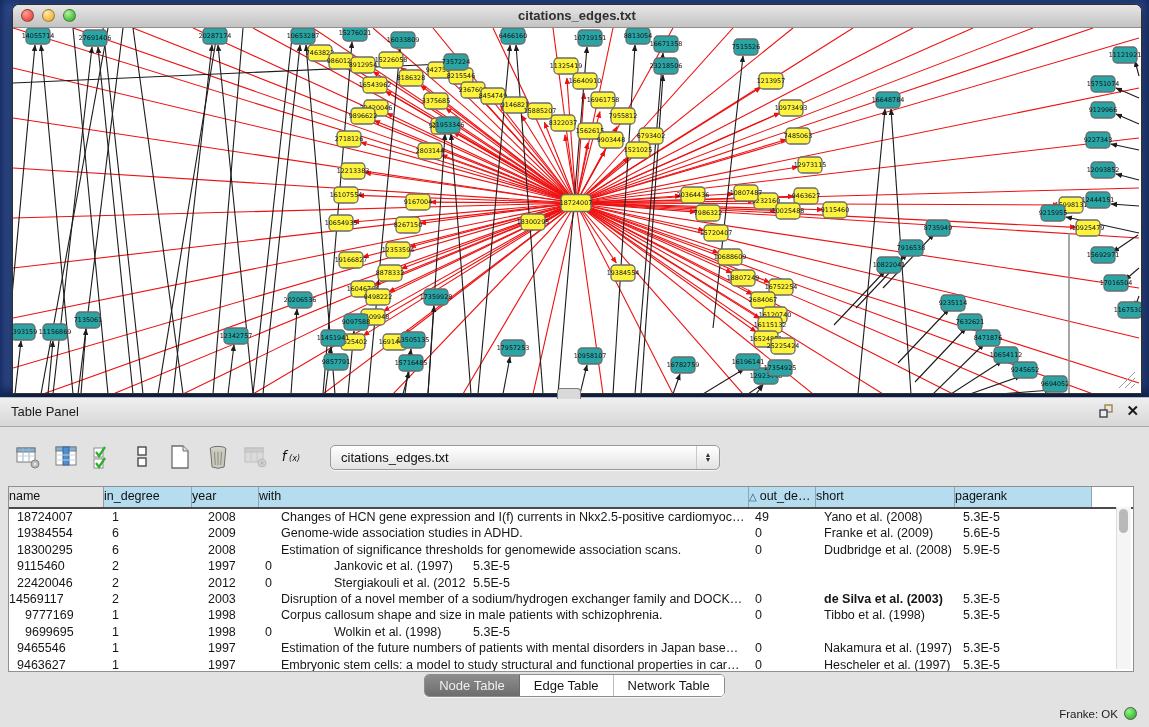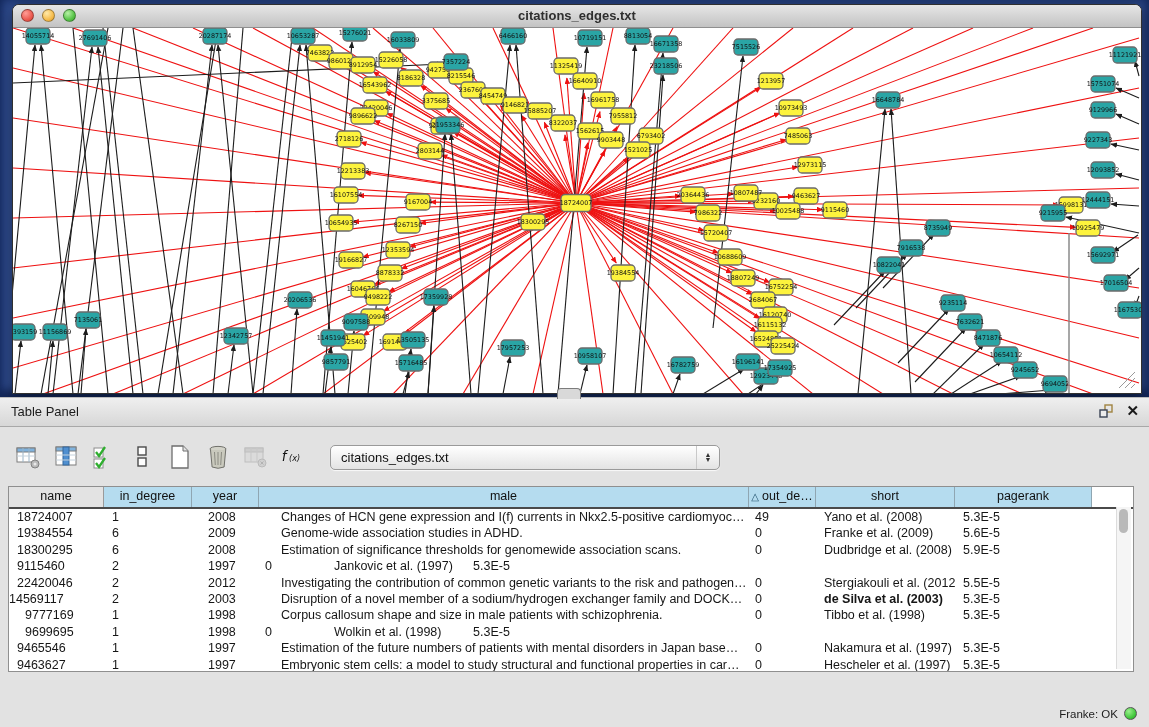--- a/index.html
+++ b/index.html
@@ -34,21 +34,21 @@
   .tbi{width:27px;height:27px;display:flex;align-items:center;justify-content:center;}
   .combo{position:relative;margin-left:12px;width:388px;height:23px;border:1px solid #9a9a9a;
     border-radius:5px;background:linear-gradient(#ffffff,#e3e3e3);box-shadow:0 1px 1px rgba(255,255,255,.8);}
   .combo-val{position:absolute;left:10px;top:4px;font-size:13px;color:#111;}
   .combo-arrows{position:absolute;right:0;top:0;width:22px;height:100%;border-left:1px solid #c9c9c9;
     display:flex;flex-direction:column;align-items:center;justify-content:center;line-height:5px;}
   .combo-arrows span{font-size:7px;color:#333;}
   .tablebox{position:absolute;left:8px;top:89px;width:1126px;height:186px;background:#fff;
     border:1px solid #8f8f8f;box-sizing:border-box;overflow:hidden;}
   .thead{display:flex;height:20px;border-bottom:2px solid #4a4a4a;background:#fff;}
-  .th{box-sizing:border-box;height:20px;font-size:12.5px;color:#111;text-align:center;
+  .th{box-sizing:border-box;height:20px;font-size:12.5px;color:#111;
     line-height:19px;background:#b5dcef;border-right:1px solid #8fa6b2;overflow:hidden;white-space:nowrap;}
   .th.gray{background:#e3e3e3;border-right:1px solid #9a9a9a;}
   .sortg{font-size:10px;color:#23536e;margin-right:3px;}
   .tbody{position:relative;}
   .trow{display:flex;height:16.4px;background:#fff;}
   .td{box-sizing:border-box;font-size:12.5px;color:#161616;line-height:16px;
     white-space:nowrap;overflow:hidden;}
   .vscroll{position:absolute;right:2px;top:20px;bottom:2px;width:14px;background:#f5f5f5;
     border-left:1px solid #dcdcdc;}
   .vthumb{position:absolute;left:2px;top:2px;width:9px;height:24px;background:#b9b9b9;border-radius:5px;}
@@ -598,21 +598,21 @@
           <span>▼</span>
         </span>
     </div>
   </div>
 
   <div class="tablebox">
     <div class="thead" id="thead">
         <div class="th gray" style="width: 95px;">name</div>
         <div class="th" style="width: 88px;">in_degree</div>
         <div class="th" style="width: 67px;">year</div>
-        <div class="th" style="width: 490px;">male</div>
+        <div class="th" style="width: 490px;">with</div>
         <div class="th" style="width: 67px;"><span class="sortg">△</span>out_de…</div>
         <div class="th" style="width: 139px;">short</div>
         <div class="th" style="width: 137px;">pagerank</div>
       </div>
     <div class="tbody" id="tbody">
         <div class="trow">
           <div class="td" style="width: 95px; padding-left: 8px;">18724007</div>
           <div class="td" style="width: 88px; padding-left: 8px;">1</div>
           <div class="td" style="width: 67px; padding-left: 16px;">2008</div>
           <div class="td" style="width: 490px; padding-left: 22px;">Changes of HCN gene expression and I(f) currents in Nkx2.5-positive cardiomyoc…</div>
@@ -643,21 +643,20 @@
           <div class="td" style="width: 88px; padding-left: 8px;">2</div>
           <div class="td" style="width: 67px; padding-left: 16px;">1997</div>
           <div class="td" style="width: 67px; padding-left: 6px;">0</div>
           <div class="td" style="width: 139px; padding-left: 8px;">Jankovic et al. (1997)</div>
           <div class="td" style="width: 137px; padding-left: 8px;">5.3E-5</div>
         </div>
         <div class="trow">
           <div class="td" style="width: 95px; padding-left: 8px;">22420046</div>
           <div class="td" style="width: 88px; padding-left: 8px;">2</div>
           <div class="td" style="width: 67px; padding-left: 16px;">2012</div>
-          <div class="td" style="width: 490px; padding-left: 22px;">Investigating the contribution of common genetic variants to the risk and pathogen…</div>
           <div class="td" style="width: 67px; padding-left: 6px;">0</div>
           <div class="td" style="width: 139px; padding-left: 8px;">Stergiakouli et al. (2012)</div>
           <div class="td" style="width: 137px; padding-left: 8px;">5.5E-5</div>
         </div>
         <div class="trow">
           <div class="td" style="width: 95px; ">14569117</div>
           <div class="td" style="width: 88px; padding-left: 8px;">2</div>
           <div class="td" style="width: 67px; padding-left: 16px;">2003</div>
           <div class="td" style="width: 490px; padding-left: 22px;">Disruption of a novel member of a sodium/hydrogen exchanger family and DOCK…</div>
           <div class="td" style="width: 67px; padding-left: 6px;">0</div>
@@ -698,18 +697,25 @@
           <div class="td" style="width: 67px; padding-left: 6px;">0</div>
           <div class="td" style="width: 139px; padding-left: 8px;">Hescheler et al. (1997)</div>
           <div class="td" style="width: 137px; padding-left: 8px;">5.3E-5</div>
         </div>
       </div>
     <div class="vscroll">
       <div class="vthumb"></div>
     </div>
   </div>
 
+  <div class="tabsrow">
+    <div class="seg" id="tabs">
+        <div class="tab active">Node Table</div>
+        <div class="tab">Edge Table</div>
+        <div class="tab">Network Table</div>
+      </div>
+  </div>
 
   <div class="statusbar">
     <span class="mlabel">Franke: OK</span>
     <span class="mdot"></span>
   </div>
 </div>
 
 </body></html>

